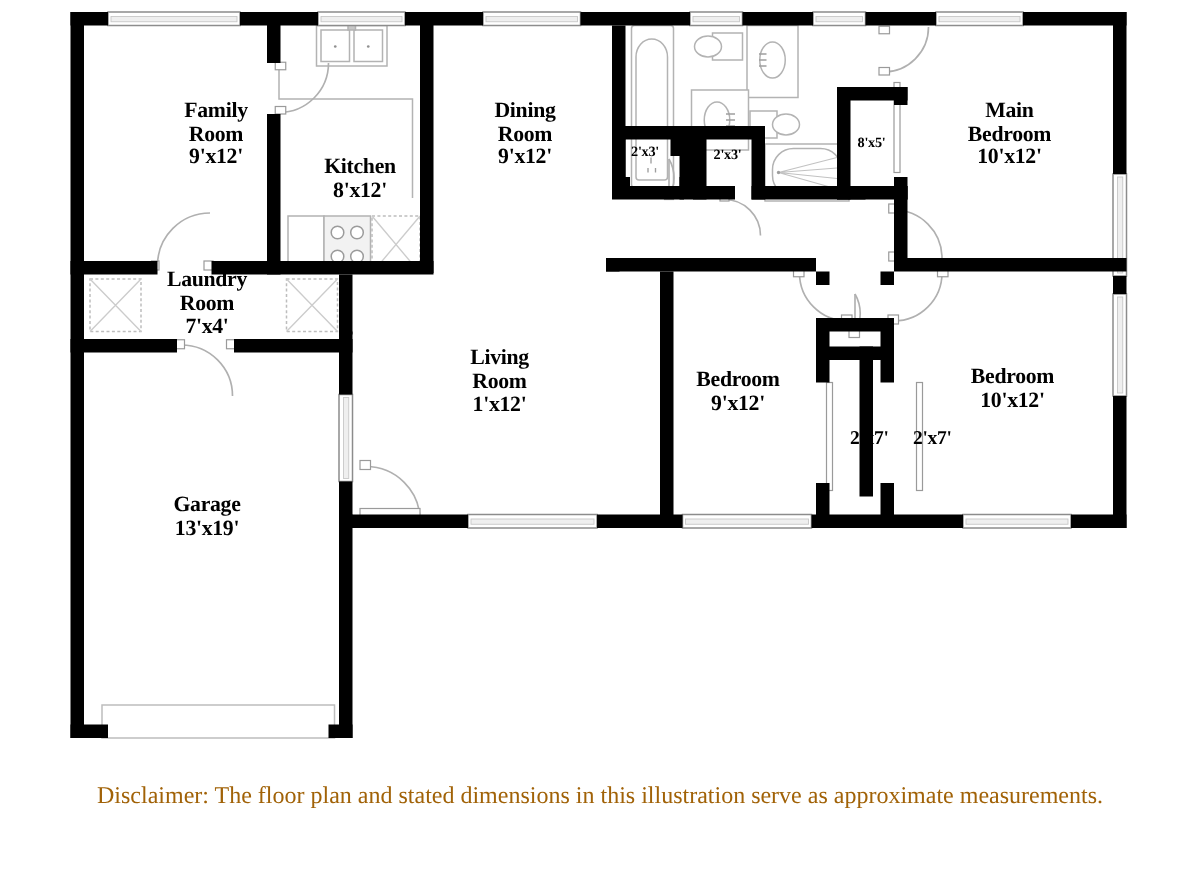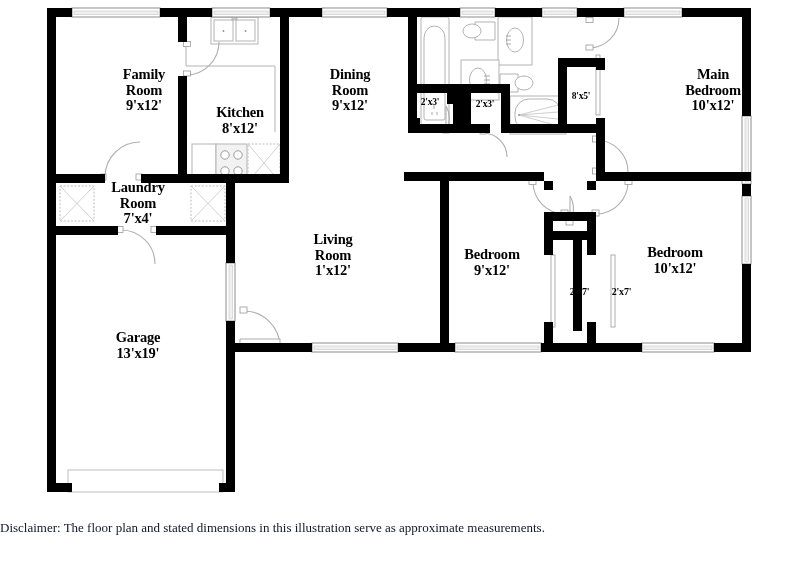--- a/index.html
+++ b/index.html
@@ -35,30 +35,31 @@
     transform: translate(-50%, -50%);
     pointer-events: none;
   }
   .label.room {
     font-size: 14.5px;
   }
   .label.closet {
     font-size: 9.5px;
   }
   .label.closet-sm {
-    font-size: 10px;
+    font-size: 13px;
     padding-left: 33px;
   }
   #disclaimer {
     position: absolute;
     left: 0;
     top: 519px;
     width: 800px;
-    font-size: 13px;
-    color: #0f172a;
+    text-align: center;
+    font-size: 16px;
+    color: #a16207;
     line-height: 1.45;
   }
   #disclaimer div {
     white-space: nowrap;
   }
 </style>
 </head>
 <body>
 
 <div id="page">
@@ -348,21 +349,21 @@
   </svg>
 
   <div class="label room" style="left:118px; top:90px;margin-left:26px;">Family
 Room
 9'x12'</div>
   <div class="label room" style="left:240px; top:120px;">Kitchen
 8'x12'</div>
   <div class="label room" style="left:350px; top:90px;">Dining
 Room
 9'x12'</div>
-  <div class="label room" style="left:673px; top:90px;margin-left:40px;">Main
+  <div class="label room" style="left:673px; top:90px;">Main
 Bedroom
 10'x12'</div>
   <div class="label room" style="left:138px; top:203px;">Laundry
 Room
 7'x4'</div>
   <div class="label room" style="left:333px; top:255px;">Living
 Room
 1'x12'</div>
   <div class="label room" style="left:492px; top:262px;">Bedroom
 9'x12'</div>

